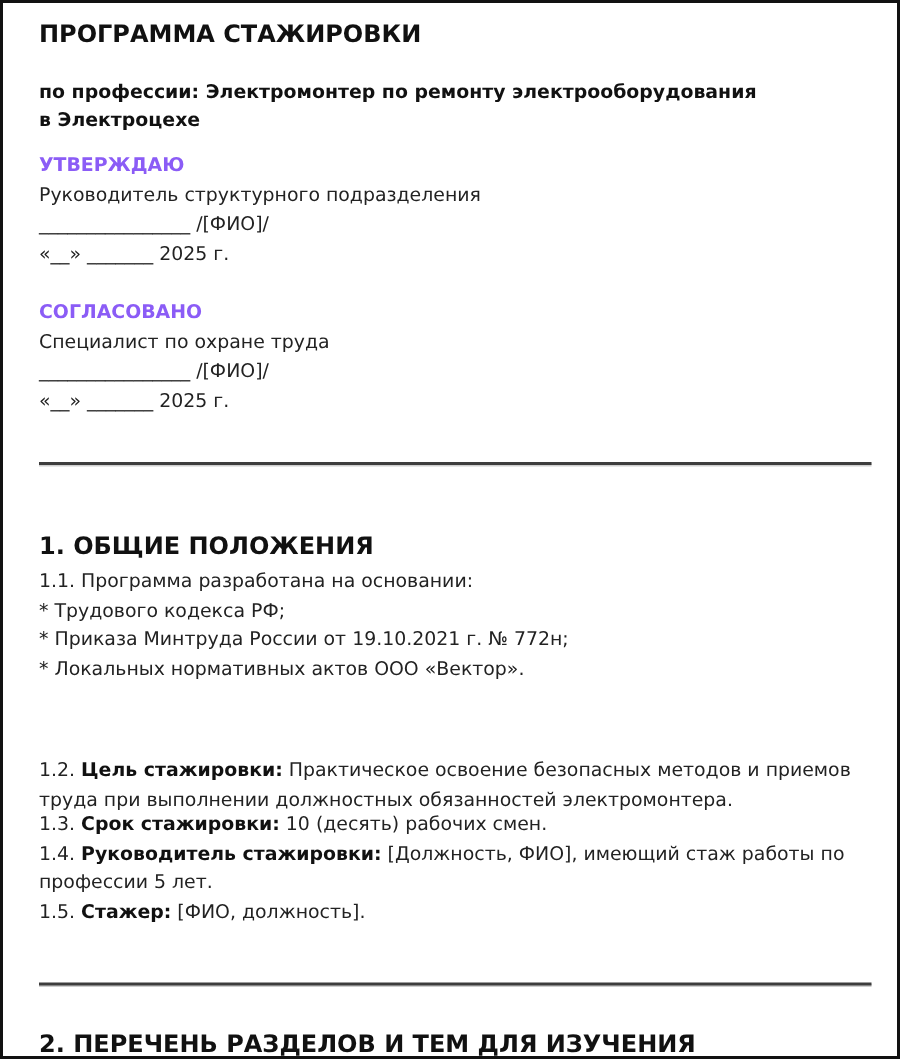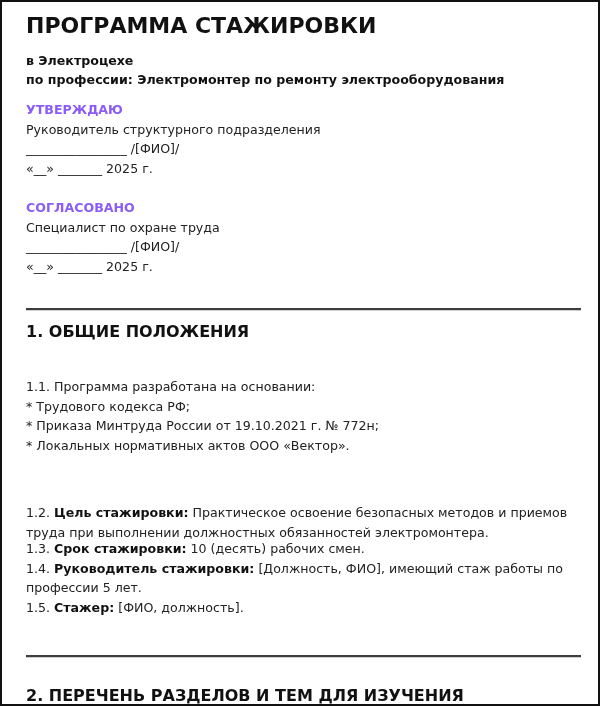--- a/index.html
+++ b/index.html
@@ -29,21 +29,21 @@
   .page {
     position: absolute;
     left: 24px;
     top: 0;
     width: 556px;
   }
   .title {
     position: absolute;
     top: 11px;
     left: 0;
-    font-size: 22px;
+    font-size: 16px;
     font-weight: bold;
     letter-spacing: 0px;
     white-space: nowrap;
     color: #111;
   }
   .subtitle {
     position: absolute;
     top: 49px;
     left: 0;
     font-size: 12.6px;
@@ -77,21 +77,21 @@
   .hr1 { top: 306px; }
   .hr2 { top: 653px; }
   .section-title {
     position: absolute;
     left: 0;
     font-size: 16px;
     font-weight: bold;
     white-space: nowrap;
     color: #111;
   }
-  .sec1 { top: 320px; }
+  .sec1 { top: 352px; }
   .sec2 { top: 684px; }
   .para {
     position: absolute;
     left: 0;
     width: 556px;
     font-size: 12.6px;
     line-height: 19.6px;
     color: #222;
   }
   .para b { color: #111; }
@@ -102,22 +102,22 @@
 </style>
 </head>
 <body>
 
 <div class="frame">
   <div class="page">
 
     <div class="title">ПРОГРАММА СТАЖИРОВКИ</div>
 
     <div class="subtitle">
+      <span class="line">по профессии: Электромонтер по ремонту электрооборудования</span>
       <span class="line">в Электроцехе</span>
-      <span class="line">по профессии: Электромонтер по ремонту электрооборудования</span>
     </div>
 
     <div class="block approve">
       <span class="line head">УТВЕРЖДАЮ</span>
       <span class="line">Руководитель структурного подразделения</span>
       <span class="line">________________ /[ФИО]/</span>
       <span class="line">«__» _______ 2025 г.</span>
     </div>
 
     <div class="block agree">

